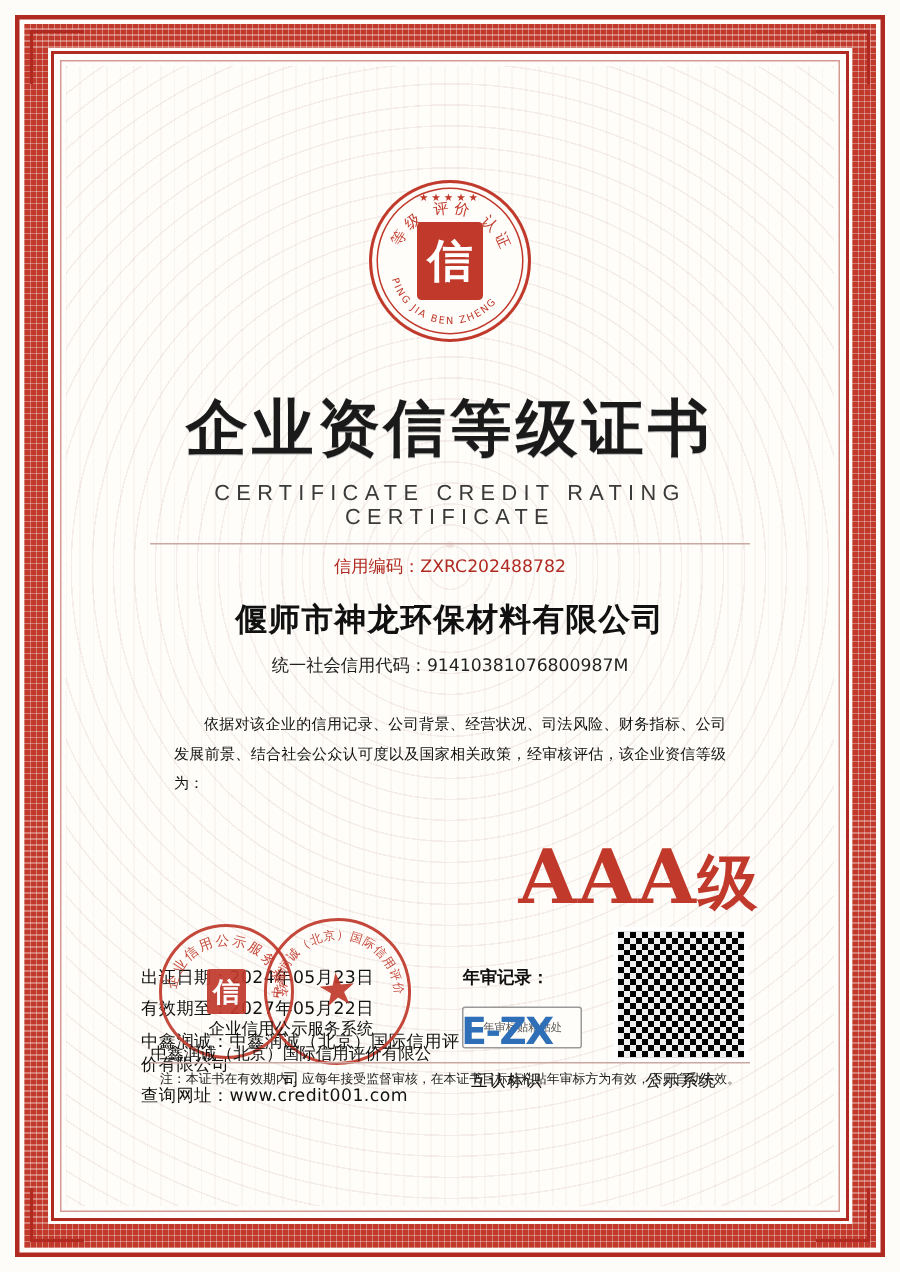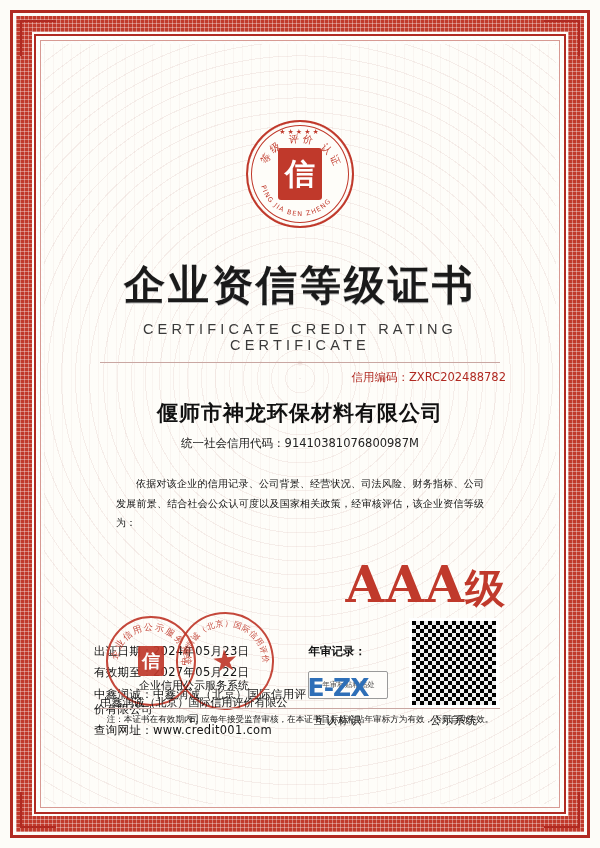--- a/index.html
+++ b/index.html
@@ -119,21 +119,21 @@
     font-size:14.5px;
     letter-spacing:4.2px;
     color:#3a3a3a;
     margin-top:8px;
     font-family:"Liberation Sans", sans-serif;
   }
   .rule{
     height:1px;background:#c9a7a2;margin:9px 6px 0 6px;
   }
   .credit-no{
-    text-align:right;
+    text-align:center;
     margin-top:7px;
     font-size:11.5px;
     color:#b02a22;
     font-family:"DejaVu Sans", sans-serif;
   }
   .credit-no .num{color:#b02a22;}
 
   .company{
     text-align:center;
     margin-top:14px;

